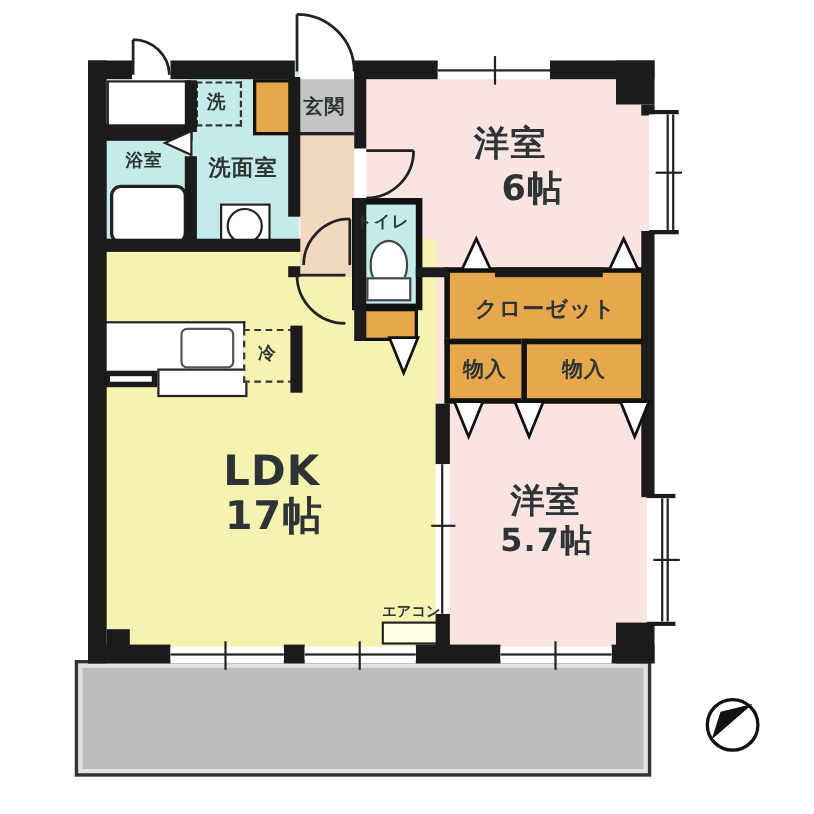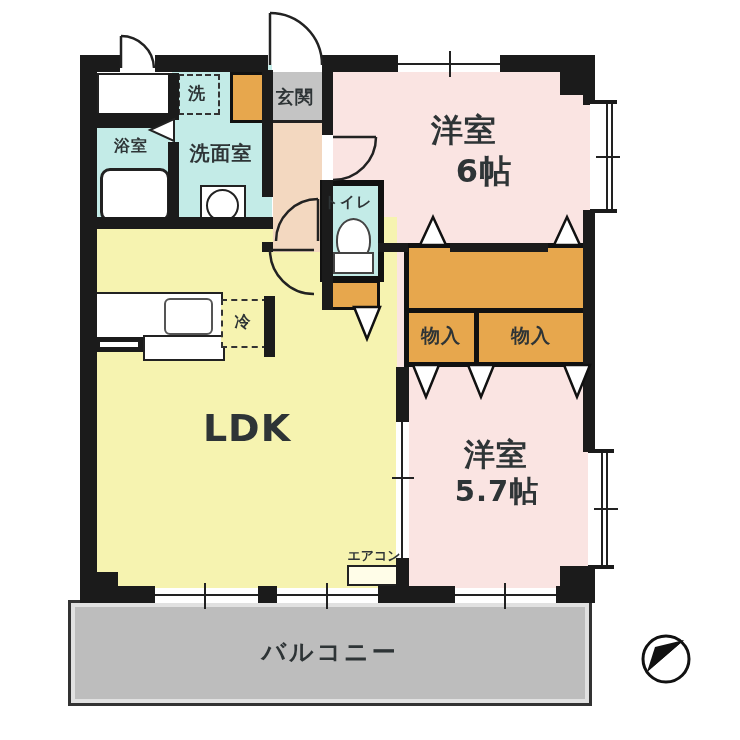--- a/index.html
+++ b/index.html
@@ -163,22 +163,23 @@
     </g>
   </svg>
 
   <div class="lbl" style="left:131px;top:146px;font-size:16px;">浴室</div>
   <div class="lbl" style="left:197px;top:93px;font-size:17px;">洗</div>
   <div class="lbl" style="left:221px;top:153px;font-size:20px;">洗面室</div>
   <div class="lbl" style="left:295px;top:97px;font-size:18px;">玄関</div>
   <div class="lbl" style="left:348px;top:202px;font-size:15px;">トイレ</div>
   <div class="lbl" style="left:464px;top:131px;font-size:32px;">洋室</div>
   <div class="lbl" style="left:484px;top:172px;font-size:32px;">6帖</div>
+  <div class="lbl" style="left:496px;top:281px;font-size:20px;">クローゼット</div>
   <div class="lbl" style="left:441px;top:336px;font-size:19px;">物入</div>
   <div class="lbl" style="left:531px;top:336px;font-size:19px;">物入</div>
   <div class="lbl" style="left:496px;top:455px;font-size:31px;">洋室</div>
   <div class="lbl" style="left:497px;top:492px;font-size:29px;">5.7帖</div>
   <div class="lbl" style="left:247px;top:428px;font-size:38px;">LDK</div>
+  <div class="lbl" style="left:249px;top:469px;font-size:36px;">17帖</div>
   <div class="lbl" style="left:243px;top:322px;font-size:16px;">冷</div>
   <div class="lbl" style="left:374px;top:556px;font-size:13px;letter-spacing:0;">エアコン</div>
-  <div class="lbl" style="left:330px;top:652px;font-size:24px;letter-spacing:3px;">バルコニー</div>
 
 </div>
 
 </body></html>

